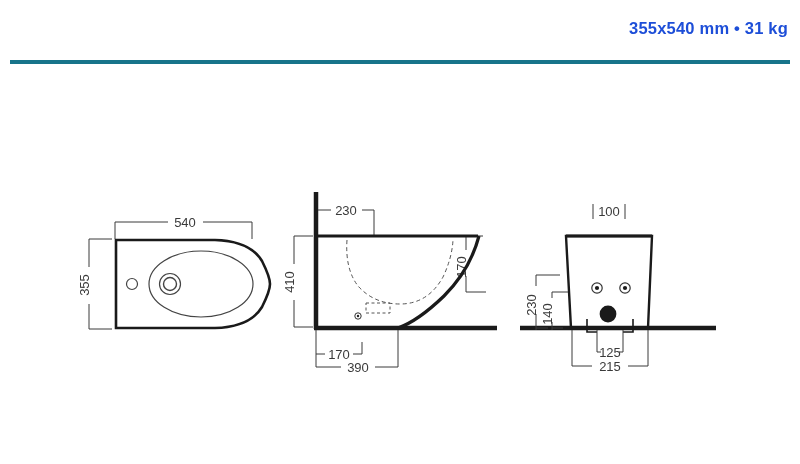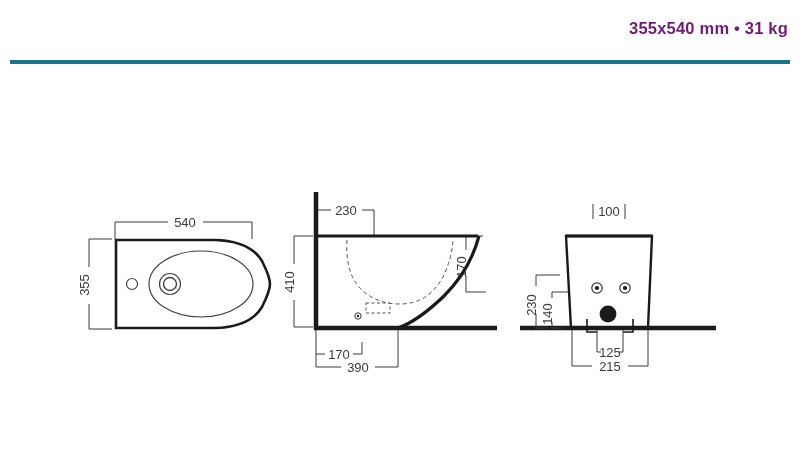--- a/index.html
+++ b/index.html
@@ -29,21 +29,21 @@
     width: 800px;
     height: 64px;
   }
   .header-title {
     position: absolute;
     right: 12px;
     top: 28px;
     transform: translateY(-50%);
     font-size: 16.5px;
     font-weight: bold;
-    color: #701a75;
+    color: #1d4ed8;
     letter-spacing: 0.2px;
     white-space: nowrap;
     text-align: right;
   }
   .header-rule {
     position: absolute;
     left: 10px;
     top: 60px;
     width: 780px;
     height: 4px;

